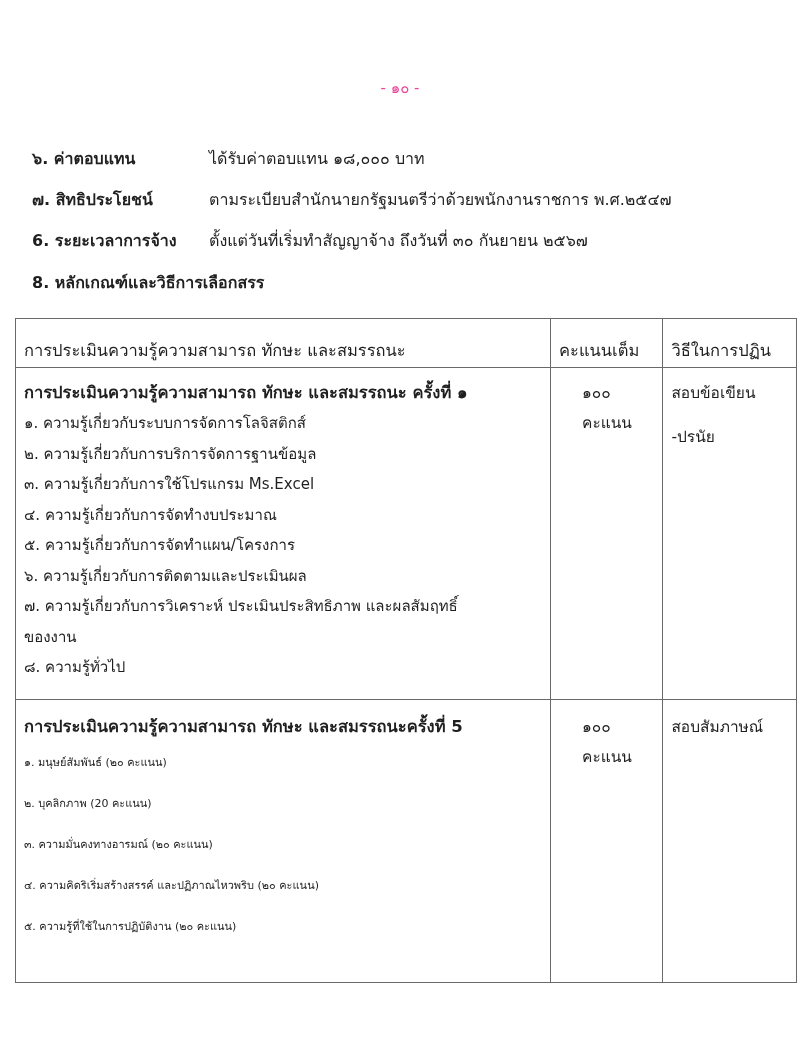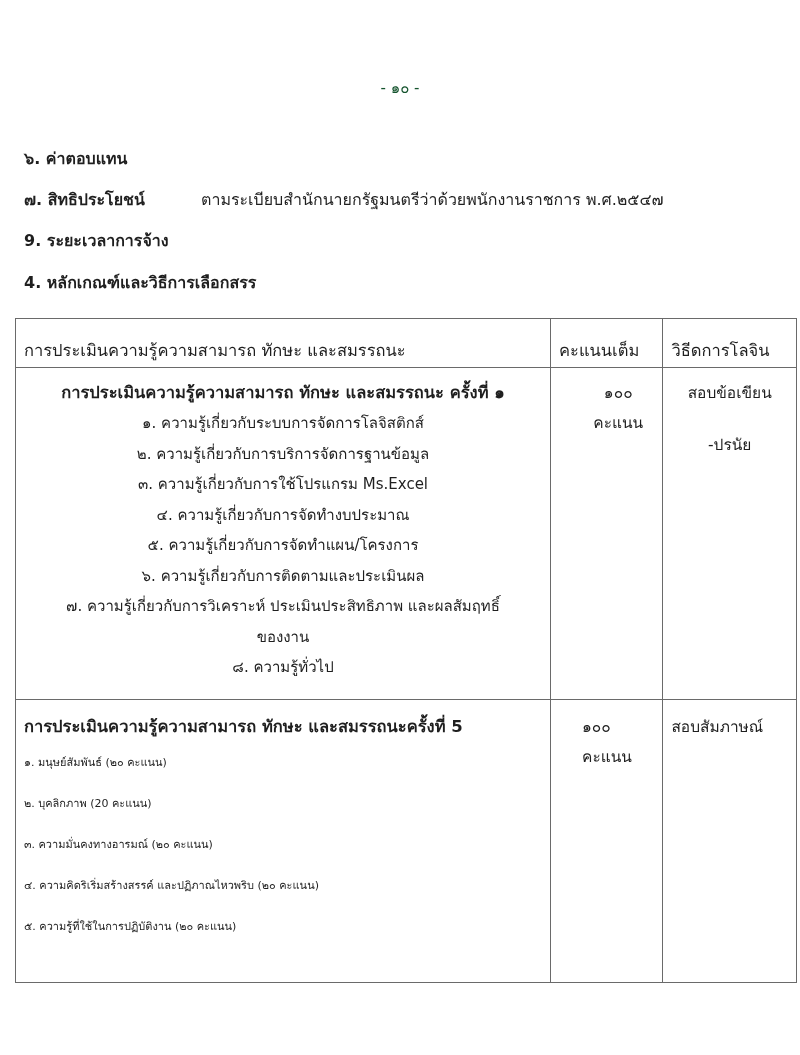--- a/index.html
+++ b/index.html
@@ -3,78 +3,80 @@
 <meta charset="utf-8">
 <style>
   html, body { margin: 0; padding: 0; background: #ffffff; }
   body {
     width: 800px; height: 1055px; position: relative; overflow: hidden;
     font-family: "DejaVu Sans", "Liberation Sans", sans-serif;
     color: #1f1f1f;
   }
   .page-number {
     position: absolute; top: 76px; left: 0; width: 800px; text-align: center;
-    font-size: 15px; color: #14532d;
+    font-size: 15px; color: #ec4899;
   }
   .info-row {
-    position: absolute; left: 24px; font-size: 16px; display: flex;
+    position: absolute; left: 32px; font-size: 16px; display: flex;
   }
   .info-label { font-weight: bold; width: 177px; white-space: nowrap; }
   .info-value { white-space: nowrap; }
   .criteria-table {
     position: absolute; left: 15px; top: 318px;
     border-collapse: collapse; width: 782px;
     font-size: 15.5px;
   }
   .criteria-table th, .criteria-table td {
     border: 1.3px solid #6a6a6a; vertical-align: top; text-align: left;
     padding: 0 8px;
   }
   .criteria-table th {
     font-weight: normal; height: 44px; vertical-align: bottom; padding-bottom: 4px;
     font-size: 16.5px;
   }
   .col-1 { width: 520px; }
   .col-2 { width: 96px; }
   .col-3 { width: 118px; }
-  .row1 td { height: 321px; padding-top: 10px; text-align: center; }
+  .row1 td { height: 321px; padding-top: 10px; }
   .row2 td { height: 270px; padding-top: 12px; }
   .section-title { font-weight: bold; font-size: 16.5px; line-height: 30px; white-space: nowrap; }
   .row1 .item { line-height: 30.5px; font-size: 15px; }
   .row2 .item { line-height: 41px; font-size: 11px; }
   .score-value { line-height: 30px; margin-left: 23px; }
   .method-line { line-height: 30px; }
-  .row1 .method-line.sub { margin-top: 22px; }
+  .row1 .method-line.sub { margin-top: 14px; }
   .row2 .score-value { line-height: 30px; }
 </style>
 </head>
 <body>
 
 <div class="page-number">- ๑๐ -</div>
 
 <div class="info-row" style="top:146px">
   <span class="info-label">๖. ค่าตอบแทน</span>
+  <span class="info-value">ได้รับค่าตอบแทน ๑๘,๐๐๐ บาท</span>
 </div>
 <div class="info-row" style="top:187px">
   <span class="info-label">๗. สิทธิประโยชน์</span>
   <span class="info-value">ตามระเบียบสำนักนายกรัฐมนตรีว่าด้วยพนักงานราชการ พ.ศ.๒๕๔๗</span>
 </div>
 <div class="info-row" style="top:228px">
-  <span class="info-label">9. ระยะเวลาการจ้าง</span>
+  <span class="info-label">6. ระยะเวลาการจ้าง</span>
+  <span class="info-value">ตั้งแต่วันที่เริ่มทำสัญญาจ้าง ถึงวันที่ ๓๐ กันยายน ๒๕๖๗</span>
 </div>
 <div class="info-row" style="top:270px">
-  <span class="info-label" style="width:auto">4. หลักเกณฑ์และวิธีการเลือกสรร</span>
+  <span class="info-label" style="width:auto">8. หลักเกณฑ์และวิธีการเลือกสรร</span>
 </div>
 
 <table class="criteria-table">
   <thead>
     <tr>
       <th class="col-1">การประเมินความรู้ความสามารถ ทักษะ และสมรรถนะ</th>
       <th class="col-2">คะแนนเต็ม</th>
-      <th class="col-3">วิธีดการโลจิน</th>
+      <th class="col-3">วิธีในการปฏิน</th>
     </tr>
   </thead>
   <tbody>
     <tr class="row1">
       <td>
         <div class="section-title">การประเมินความรู้ความสามารถ ทักษะ และสมรรถนะ ครั้งที่ ๑</div>
         <div class="item">๑. ความรู้เกี่ยวกับระบบการจัดการโลจิสติกส์</div>
         <div class="item">๒. ความรู้เกี่ยวกับการบริการจัดการฐานข้อมูล</div>
         <div class="item">๓. ความรู้เกี่ยวกับการใช้โปรแกรม Ms.Excel</div>
         <div class="item">๔. ความรู้เกี่ยวกับการจัดทำงบประมาณ</div>

